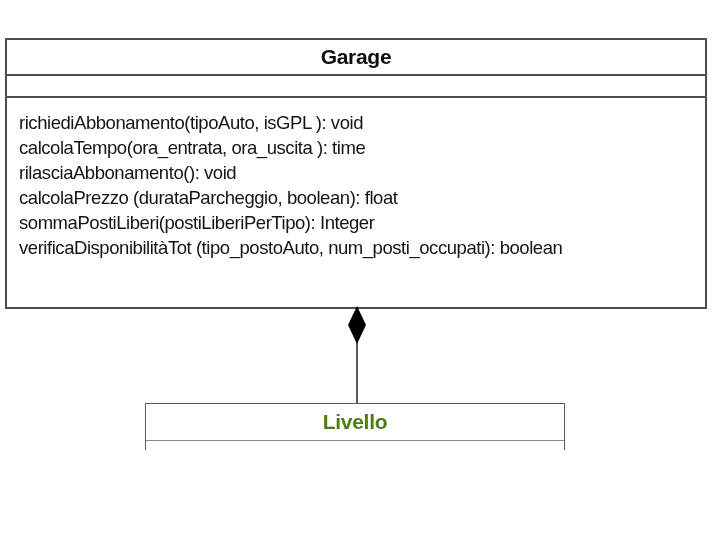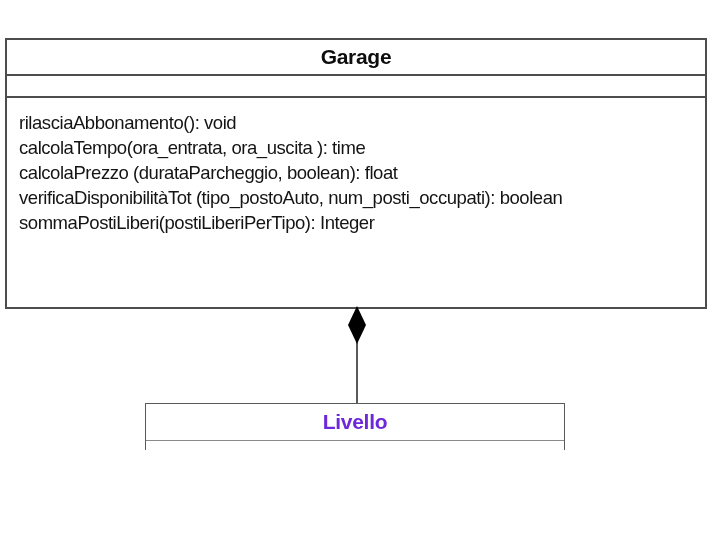--- a/index.html
+++ b/index.html
@@ -79,41 +79,42 @@
     background: #ffffff;
   }
   .livello-title {
     height: 37px;
     line-height: 35px;
     text-align: center;
     font-weight: 700;
     font-size: 21px;
     letter-spacing: -0.3px;
     border-bottom: 1.5px solid #8a8a8a;
-    color: #6d28d9;
+    color: #4d7c0f;
   }
   .livello-stub {
     height: 8px;
     background: #ffffff;
   }
 </style>
 </head>
 <body>
 
 <div id="screen">
 
   <div class="garage-box">
     <div class="class-title">Garage</div>
     <div class="attrs-compartment"></div>
     <div class="methods-compartment">
+      <div class="method-line">richiediAbbonamento(tipoAuto, isGPL ): void</div>
+      <div class="method-line">calcolaTempo(ora_entrata, ora_uscita ): time</div>
       <div class="method-line">rilasciaAbbonamento(): void</div>
-      <div class="method-line">calcolaTempo(ora_entrata, ora_uscita ): time</div>
       <div class="method-line">calcolaPrezzo (durataParcheggio, boolean): float</div>
+      <div class="method-line">sommaPostiLiberi(postiLiberiPerTipo): Integer</div>
       <div class="method-line">verificaDisponibilitàTot (tipo_postoAuto, num_posti_occupati): boolean</div>
-      <div class="method-line">sommaPostiLiberi(postiLiberiPerTipo): Integer</div>
     </div>
   </div>
 
   <div class="connector-line"></div>
   <svg class="diamond" viewBox="0 0 18 38">
     <polygon points="9,0 18,19 9,38 0,19" fill="#000000"></polygon>
   </svg>
 
   <div class="livello-box">
     <div class="livello-title">Livello</div>

